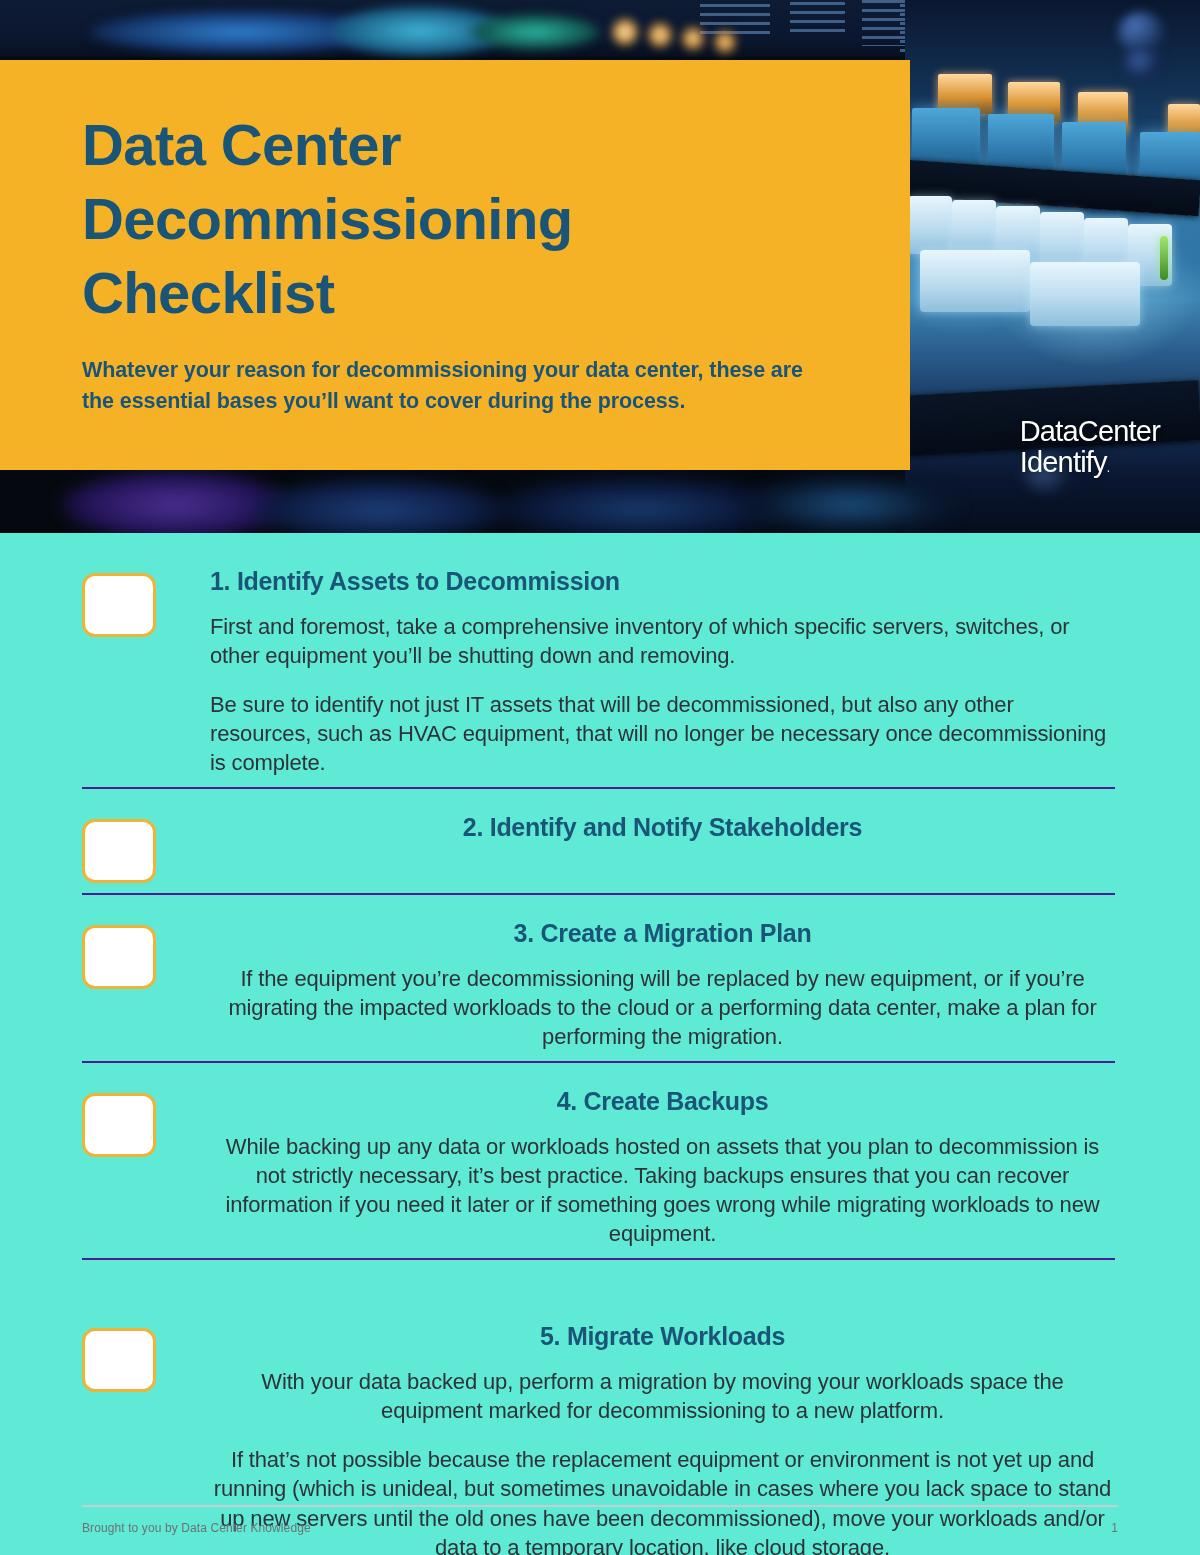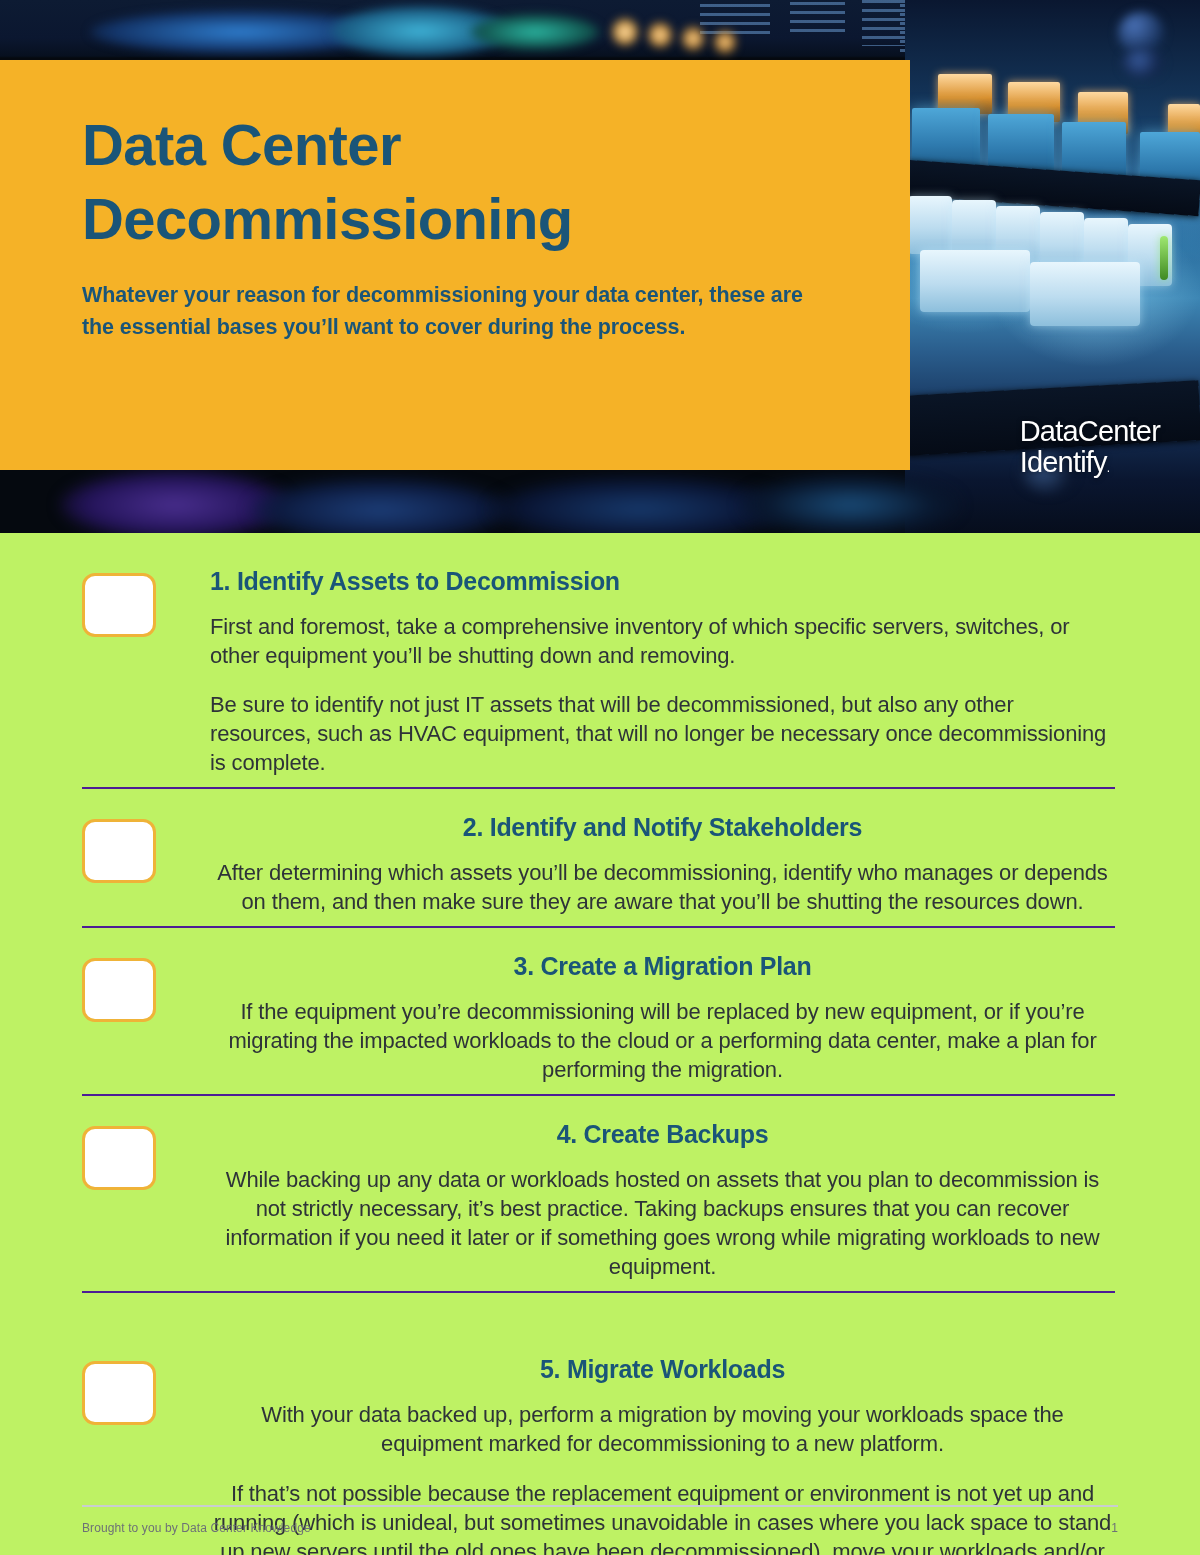--- a/index.html
+++ b/index.html
@@ -8,21 +8,21 @@
     width: 1200px;
     height: 1555px;
     background: #ffffff;
     font-family: "Liberation Sans", sans-serif;
   }
 
   .page {
     position: relative;
     width: 1200px;
     height: 1555px;
-    background: #bef264;
+    background: #5eead4;
     overflow: hidden;
   }
 
   
   .hero {
     position: relative;
     width: 1200px;
     height: 533px;
     overflow: hidden;
     background: #050a16;
@@ -280,20 +280,21 @@
       <div class="cablebundle" style="left:60px; top:470px; width:230px; height:70px; background:radial-gradient(ellipse,#4a2f8f,#24145a 55%,transparent 80%);"></div>
       <div class="cablebundle" style="left:250px; top:478px; width:260px; height:64px; background:radial-gradient(ellipse,#1d3f7a,#0d1c42 55%,transparent 80%);"></div>
       <div class="cablebundle" style="left:490px; top:476px; width:300px; height:66px; background:radial-gradient(ellipse,#173a6d,#0a1636 55%,transparent 80%);"></div>
       <div class="cablebundle" style="left:740px; top:474px; width:220px; height:62px; background:radial-gradient(ellipse,#1a4d7a,#09182f 55%,transparent 80%);"></div>
     </div>
 
     <div class="hero-card">
       <h1 class="hero-title">
         <span>Data Center</span><br>
         <span>Decommissioning</span><br>
+        <span>Checklist</span>
       </h1>
       <p class="hero-subtitle">Whatever your reason for decommissioning your data center, these are the essential bases you’ll want to cover during the process.</p>
     </div>
 
     <div class="brand">
       <div>DataCenter</div>
       <div><span>Identify</span><span class="tm">.</span></div>
     </div>
   </div>
 
@@ -305,21 +306,20 @@
         <div class="item-title">1. Identify Assets to Decommission</div>
         <p class="item-para">First and foremost, take a comprehensive inventory of which specific servers, switches, or other equipment you’ll be shutting down and removing.</p>
         <p class="item-para">Be sure to identify not just IT assets that will be decommissioned, but also any other resources, such as HVAC equipment, that will no longer be necessary once decommissioning is complete.</p>
       </div>
     </div>
 
     <div class="item">
       <div class="checkbox"></div>
       <div class="item-body">
         <div class="item-title">2. Identify and Notify Stakeholders</div>
-        <p class="item-para">After determining which assets you’ll be decommissioning, identify who manages or depends on them, and then make sure they are aware that you’ll be shutting the resources down.</p>
       </div>
     </div>
 
     <div class="item">
       <div class="checkbox"></div>
       <div class="item-body">
         <div class="item-title">3. Create a Migration Plan</div>
         <p class="item-para">If the equipment you’re decommissioning will be replaced by new equipment, or if you’re migrating the impacted workloads to the cloud or a performing data center, make a plan for performing the migration.</p>
       </div>
     </div>

